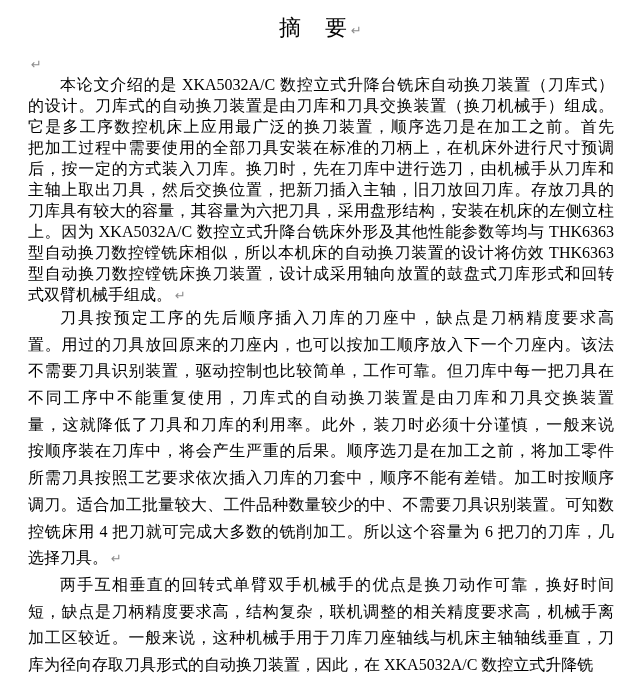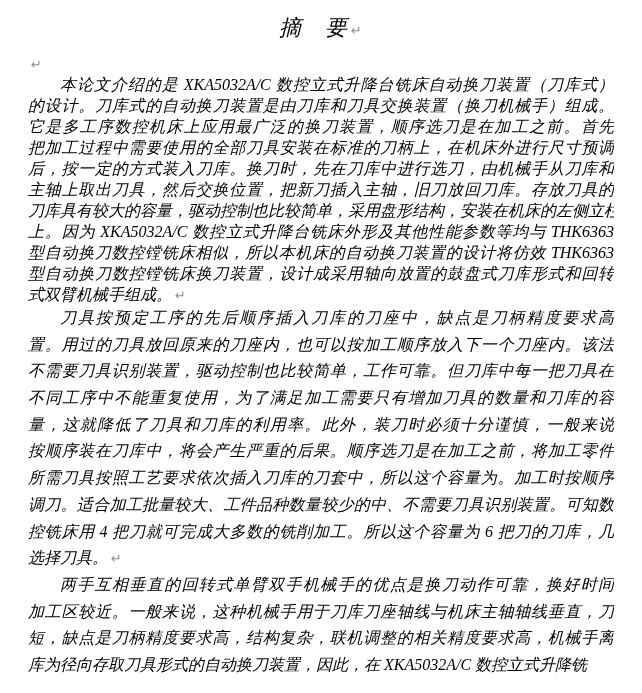--- a/index.html
+++ b/index.html
@@ -11,21 +11,20 @@
     overflow: hidden;
     font-family: "Liberation Serif", "DejaVu Serif", serif;
     color: #000000;
   }
   .page {
     box-sizing: border-box;
     width: 642px;
     height: 693px;
     padding: 14px 28px 0 28px;
     background: #ffffff;
-    font-style: italic;
   }
   .title {
     margin: 0;
     font-size: 22px;
     font-weight: normal;
     line-height: 27px;
     text-align: center;
     letter-spacing: 1px;
     white-space: pre;
   }
@@ -68,38 +67,38 @@
   <div class="empty-line"><span class="mark" style="color: rgb(140, 140, 140);">↵</span></div>
 
   <div id="paragraphs">
       <div class="para tight">
         <div class="line first"><span>本论文介绍的是 XKA5032A/C 数控立式升降台铣床自动换刀装置（刀库式）</span></div>
         <div class="line"><span>的设计。刀库式的自动换刀装置是由刀库和刀具交换装置（换刀机械手）组成。</span></div>
         <div class="line"><span>它是多工序数控机床上应用最广泛的换刀装置，顺序选刀是在加工之前。首先</span></div>
         <div class="line"><span>把加工过程中需要使用的全部刀具安装在标准的刀柄上，在机床外进行尺寸预调</span></div>
         <div class="line"><span>后，按一定的方式装入刀库。换刀时，先在刀库中进行选刀，由机械手从刀库和</span></div>
         <div class="line"><span>主轴上取出刀具，然后交换位置，把新刀插入主轴，旧刀放回刀库。存放刀具的</span></div>
-        <div class="line"><span>刀库具有较大的容量，驱动控制也比较简单，采用盘形结构，安装在机床的左侧立柱</span></div>
+        <div class="line"><span>刀库具有较大的容量，其容量为六把刀具，采用盘形结构，安装在机床的左侧立柱</span></div>
         <div class="line"><span>上。因为 XKA5032A/C 数控立式升降台铣床外形及其他性能参数等均与 THK6363</span></div>
         <div class="line"><span>型自动换刀数控镗铣床相似，所以本机床的自动换刀装置的设计将仿效 THK6363</span></div>
         <div class="line"><span>型自动换刀数控镗铣床换刀装置，设计成采用轴向放置的鼓盘式刀库形式和回转</span></div>
         <div class="line last"><span>式双臂机械手组成。</span><span class="mark" style="color: rgb(140, 140, 140);">↵</span></div>
       </div>
       <div class="para loose">
         <div class="line first"><span>刀具按预定工序的先后顺序插入刀库的刀座中，缺点是刀柄精度要求高</span></div>
         <div class="line"><span>置。用过的刀具放回原来的刀座内，也可以按加工顺序放入下一个刀座内。该法</span></div>
         <div class="line"><span>不需要刀具识别装置，驱动控制也比较简单，工作可靠。但刀库中每一把刀具在</span></div>
-        <div class="line"><span>不同工序中不能重复使用，为了满足加工需要只有增加刀具的数量和刀库的容</span></div>
+        <div class="line"><span>不同工序中不能重复使用，刀库式的自动换刀装置是由刀库和刀具交换装置</span></div>
         <div class="line"><span>量，这就降低了刀具和刀库的利用率。此外，装刀时必须十分谨慎，一般来说</span></div>
         <div class="line"><span>按顺序装在刀库中，将会产生严重的后果。顺序选刀是在加工之前，将加工零件</span></div>
-        <div class="line"><span>所需刀具按照工艺要求依次插入刀库的刀套中，所以这个容量为。加工时按顺序</span></div>
+        <div class="line"><span>所需刀具按照工艺要求依次插入刀库的刀套中，顺序不能有差错。加工时按顺序</span></div>
         <div class="line"><span>调刀。适合加工批量较大、工件品种数量较少的中、不需要刀具识别装置。可知数</span></div>
         <div class="line"><span>控铣床用 4 把刀就可完成大多数的铣削加工。所以这个容量为 6 把刀的刀库，几</span></div>
         <div class="line last"><span>选择刀具。</span><span class="mark" style="color: rgb(140, 140, 140);">↵</span></div>
       </div>
       <div class="para loose">
         <div class="line first"><span>两手互相垂直的回转式单臂双手机械手的优点是换刀动作可靠，换好时间</span></div>
+        <div class="line"><span>短，缺点是刀柄精度要求高，结构复杂，联机调整的相关精度要求高，机械手离</span></div>
         <div class="line"><span>加工区较近。一般来说，这种机械手用于刀库刀座轴线与机床主轴轴线垂直，刀</span></div>
-        <div class="line"><span>短，缺点是刀柄精度要求高，结构复杂，联机调整的相关精度要求高，机械手离</span></div>
         <div class="line last"><span>库为径向存取刀具形式的自动换刀装置，因此，在 XKA5032A/C 数控立式升降铣</span></div>
       </div>
     </div>
 </div>
 
 </body></html>

